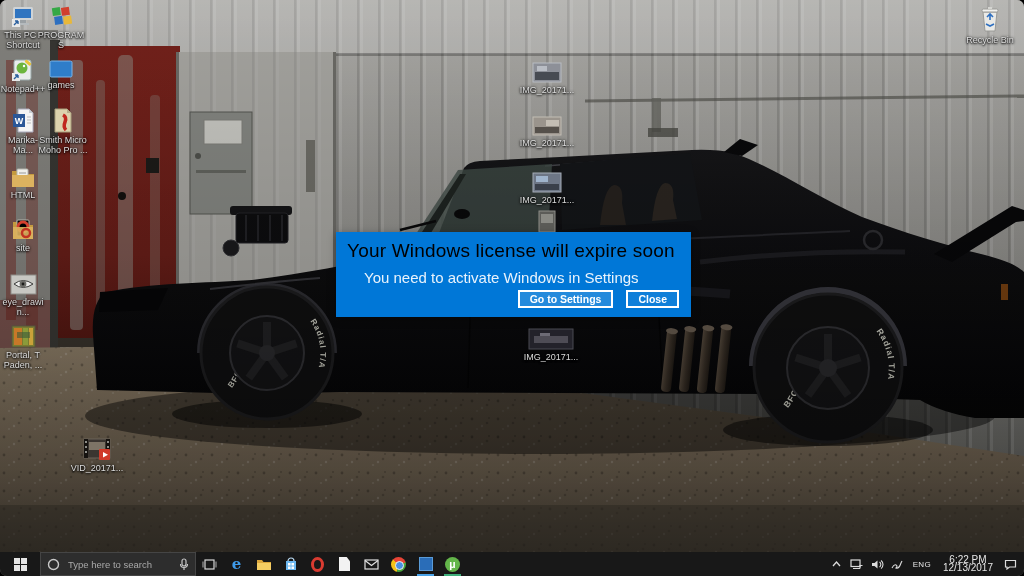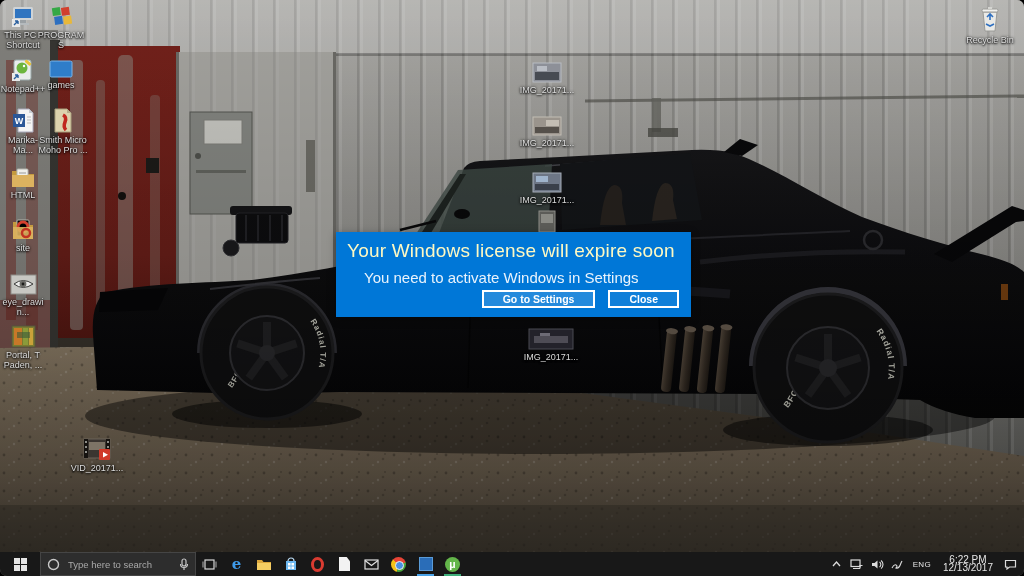--- a/index.html
+++ b/index.html
@@ -11,27 +11,27 @@
 
   
   .dicon{position:absolute;display:flex;flex-direction:column;align-items:center;cursor:default;}
   .dicon .glyph{flex:0 0 auto;display:flex;align-items:flex-end;justify-content:center;}
   .dicon .lbl{margin-top:2px;font-size:9px;line-height:10px;color:#dcdcdc;text-align:center;
               text-shadow:0 1px 2px #000,0 0 3px #000;word-wrap:break-word;max-width:100%;}
 
   
   .dialog{position:absolute;left:336px;top:232px;width:355px;height:85px;background:#0077d7;
           z-index:6;box-shadow:0 2px 8px rgba(0,0,0,.35);}
-  .dialog .title{position:absolute;left:11px;top:8px;font-size:19px;font-weight:300;color:#fef9c3;
+  .dialog .title{position:absolute;left:11px;top:8px;font-size:19px;font-weight:300;color:#000000;
                  letter-spacing:.2px;white-space:nowrap;}
   .dialog .subtitle{position:absolute;left:28px;top:37px;font-size:15px;color:#e9f3fc;white-space:nowrap;}
   .dialog .btnrow{position:absolute;right:12px;bottom:9px;display:flex;gap:13px;}
   .dialog button{height:18px;border:2px solid #fff;background:rgba(255,255,255,.06);color:#fff;
                  font-family:inherit;font-size:10.5px;font-weight:bold;line-height:13px;
-                 padding:0 19px;cursor:pointer;}
+                 padding:0 10px;cursor:pointer;}
   .dialog button.settings{background:rgba(255,255,255,.14);}
 
   
   .taskbar{position:absolute;left:0;bottom:0;width:1024px;height:24px;background:#181818;
            display:flex;align-items:stretch;z-index:10;}
   .tb-btn{display:flex;align-items:center;justify-content:center;cursor:pointer;}
   .start{width:40px;}
   .searchbox{width:156px;background:#2d2d2d;border:1px solid #454545;display:flex;align-items:center;
              gap:6px;padding:0 6px;cursor:text;}
   .searchbox input{flex:1;min-width:0;background:transparent;border:none;outline:none;color:#cfcfcf;

